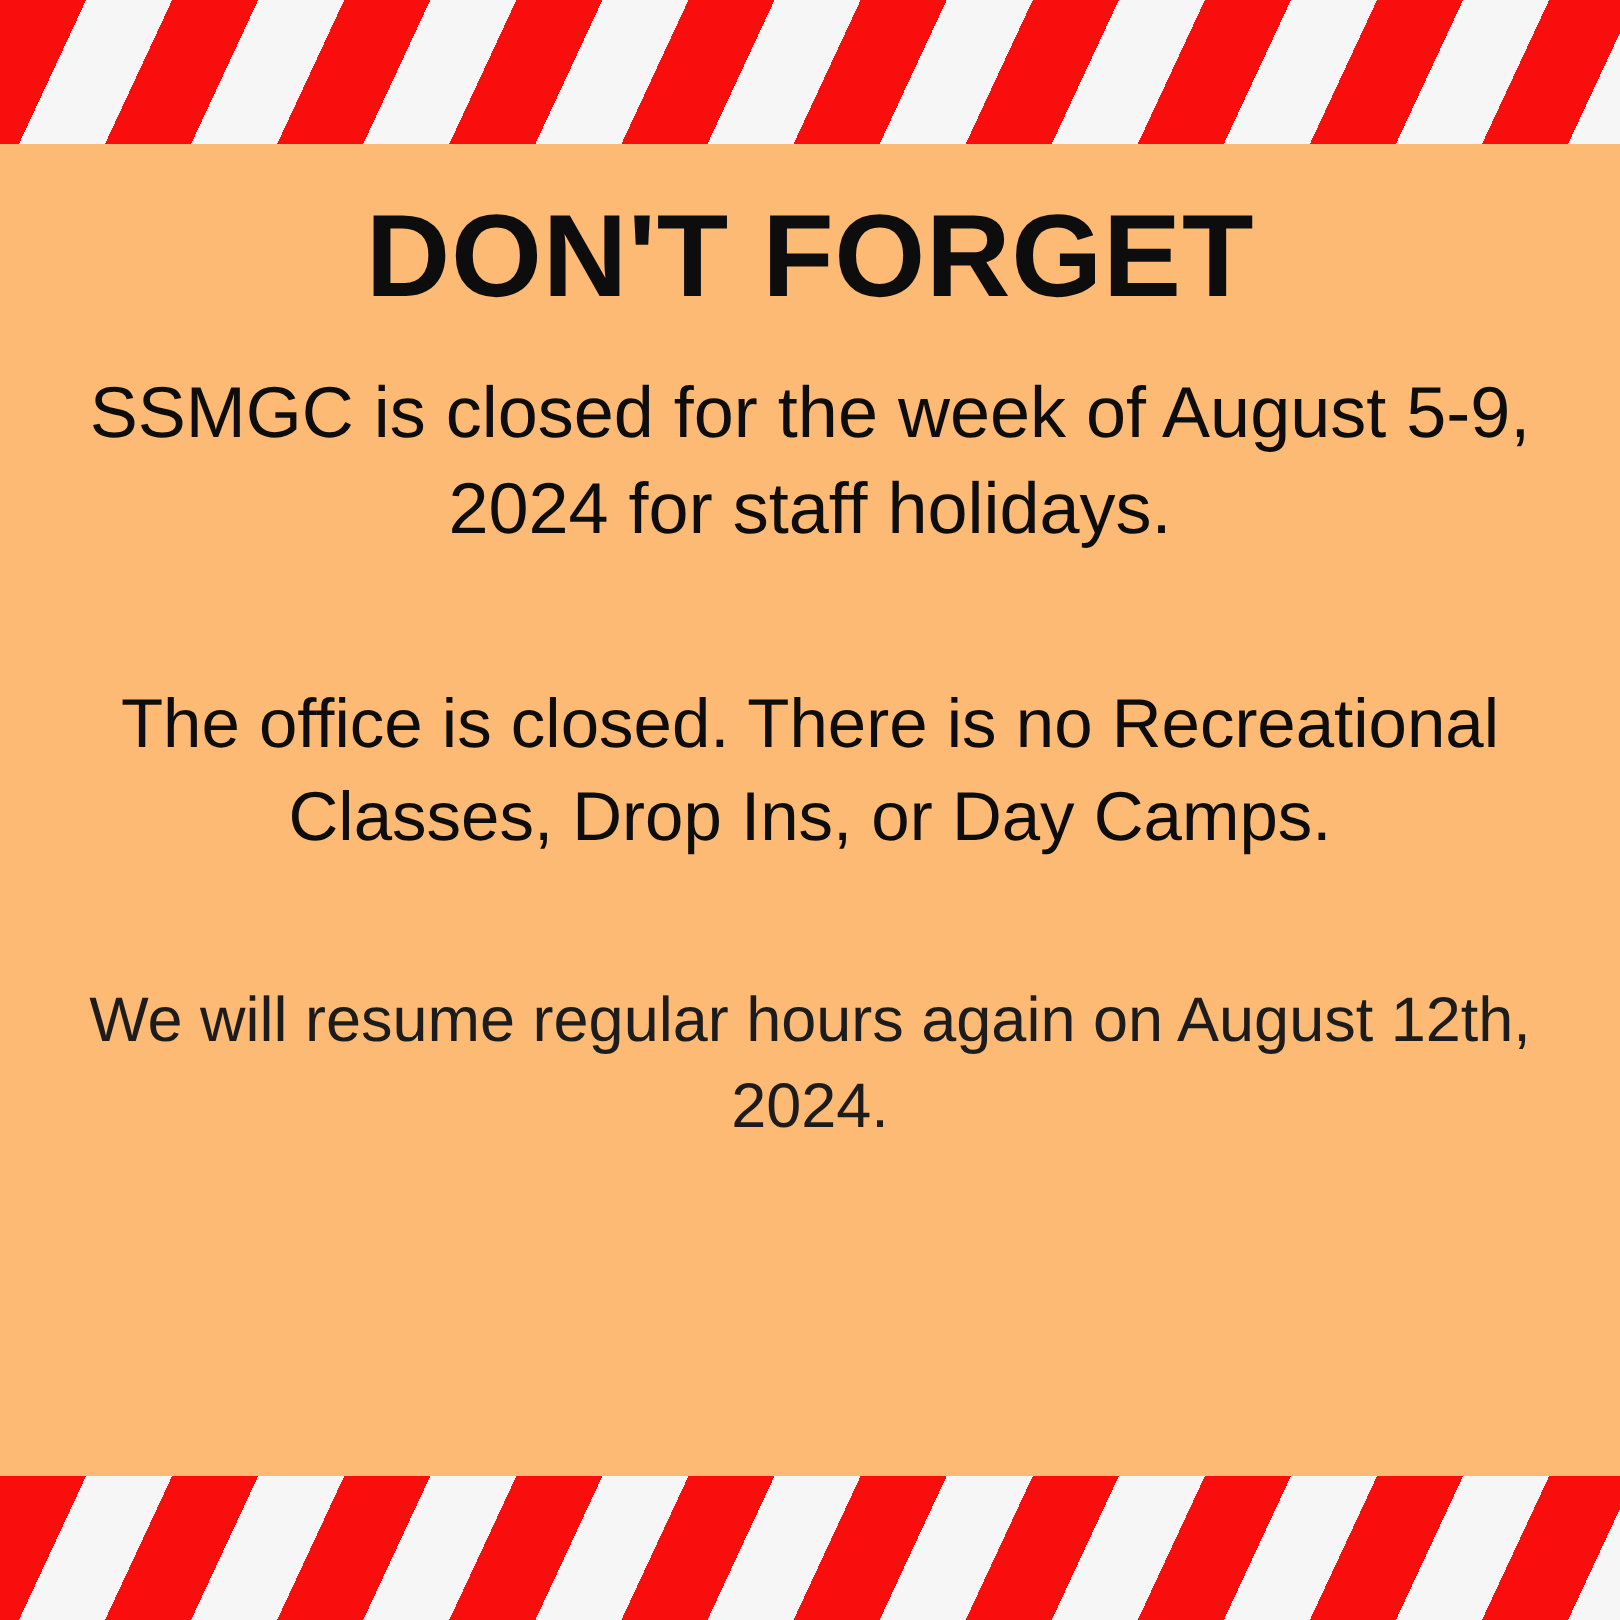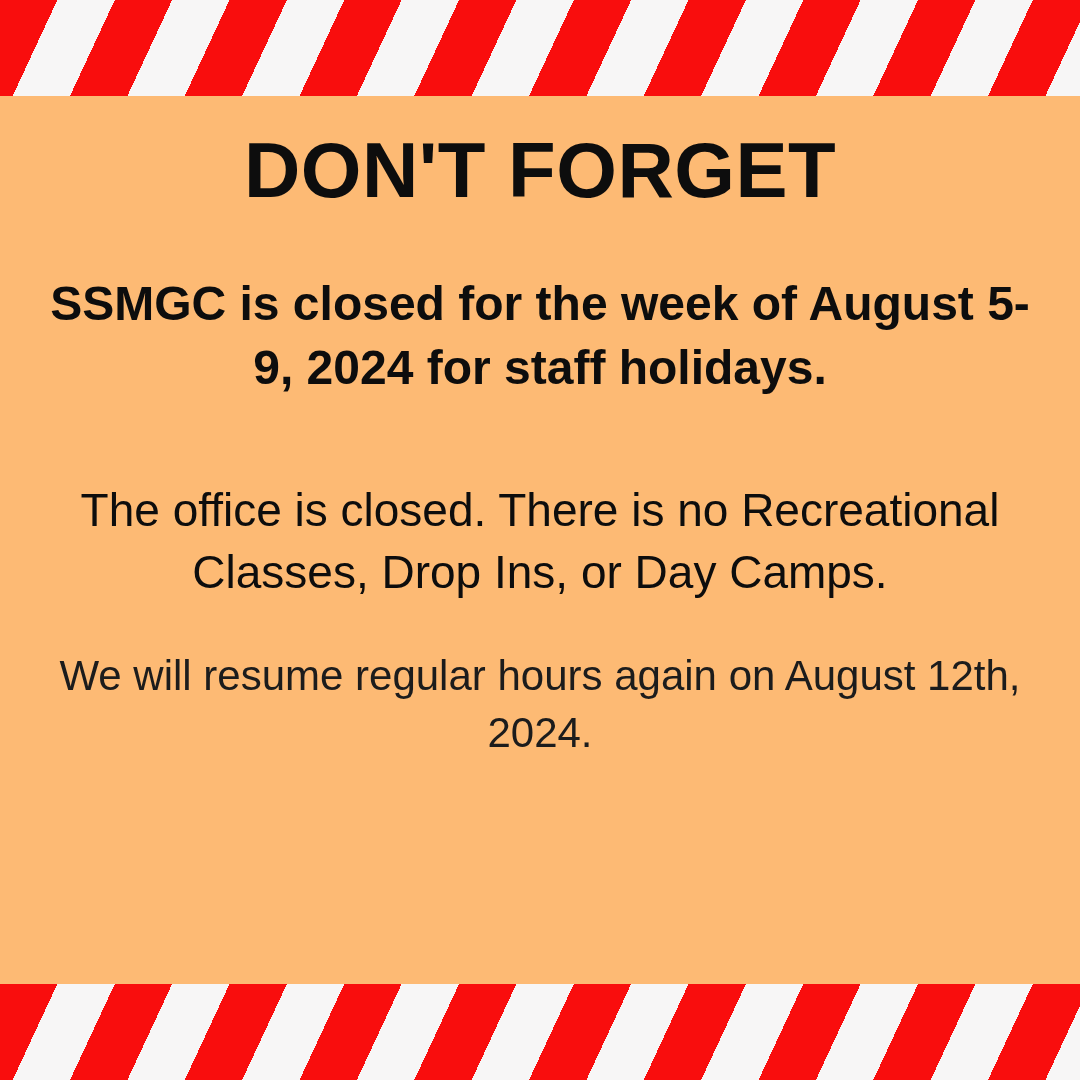--- a/index.html
+++ b/index.html
@@ -50,37 +50,37 @@
     margin-top:34px;
     line-height:1.05;
   }
   .para {
     text-align:center;
     color:#0d0d0d;
     width:100%;
   }
   .para.bold1 {
     font-size:48px;
-    font-weight:bold;
+    font-weight:normal;
     line-height:1.34;
-    margin-top:60px;
+    margin-top:32px;
     max-width:1000px;
   }
   .para.bold2 {
     font-size:46px;
     font-weight:normal;
     line-height:1.35;
     margin-top:78px;
     max-width:1010px;
   }
   .para.regular {
     font-size:42px;
     font-weight:normal;
     line-height:1.36;
-    margin-top:44px;
+    margin-top:76px;
     max-width:1020px;
     color:#1c1c1c;
   }
 </style>
 </head>
 <body>
 
 <div class="poster">
 
   <div class="stripe-band top"></div>

